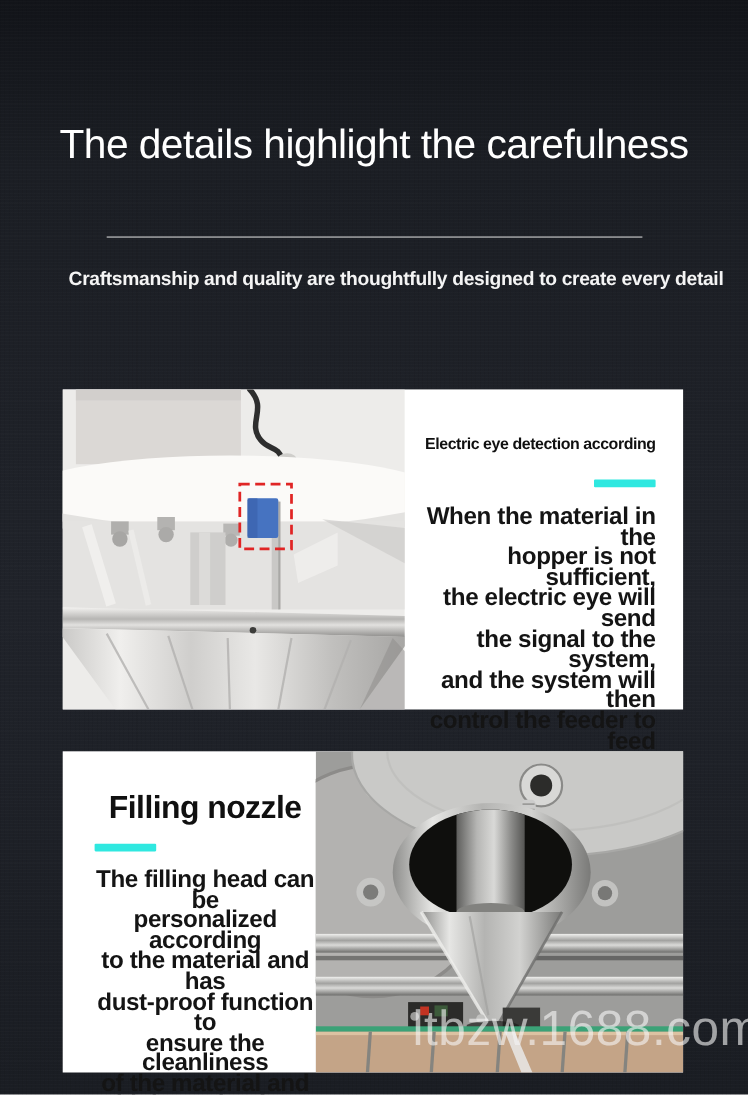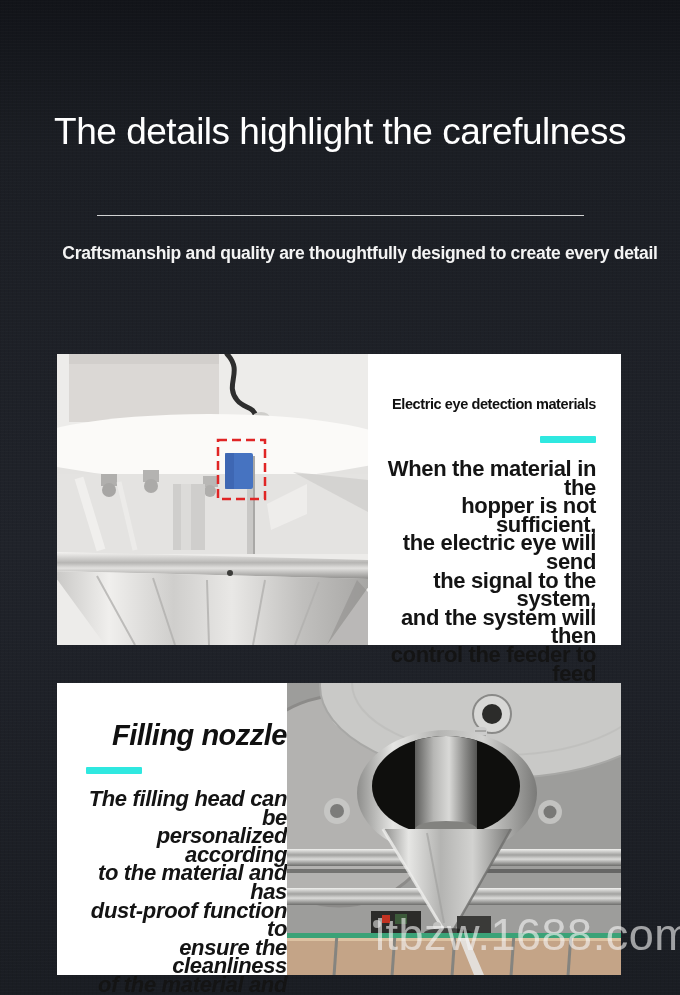--- a/index.html
+++ b/index.html
@@ -28,21 +28,21 @@
 
   
   .card{background:#ffffff;display:flex;box-sizing:border-box;}
   .card-1{top:354px;left:57px;width:564px;height:291px;}
   .card-2{top:683px;left:57px;width:564px;height:292px;}
   .photo{flex:none;display:block;}
   .photo svg{display:block;}
 
   .panel{box-sizing:border-box;}
   .panel-1{flex:1;text-align:right;padding:40px 25px 0 6px;}
-  .panel-2{width:230px;flex:none;text-align:right;padding:34px 0 0 29px;font-style:italic;}
+  .panel-2{width:230px;flex:none;text-align:center;padding:34px 0 0 29px;}
 
   .card h2{margin:0;color:#101010;}
   .panel-1 h2{font-size:14.5px;line-height:20px;letter-spacing:-0.4px;}
   .panel-2 h2{font-size:29px;line-height:36px;letter-spacing:-0.5px;}
 
   .accent-bar{width:56px;height:7px;background:#2fe8e0;border-radius:1px;}
   .panel-1 .accent-bar{margin:22px 0 0 auto;}
   .panel-2 .accent-bar{margin:14px 0 0 0;}
 
   .card-body{
@@ -127,21 +127,21 @@
       </g>
       <path d="M300 226 L270 291 L311 291 L311 238 Z" fill="#8f8e8c" opacity="0.55"></path>
       <circle cx="173" cy="219" r="3" fill="#3c3c3a"></circle>
 
       <rect x="168" y="99" width="28" height="36" rx="2" fill="#4673c1"></rect>
       <rect x="168" y="99" width="9" height="36" fill="#3a62ad" opacity="0.7"></rect>
       <rect x="161" y="86" width="47" height="59" fill="none" stroke="#e02525" stroke-width="2.5" stroke-dasharray="9 5"></rect>
     </svg>
   </div>
   <div class="panel panel-1">
-    <h2>Electric eye detection materials</h2>
+    <h2>Electric eye detection according</h2>
     <div class="accent-bar"></div>
     <p class="card-body">When the material in the
 hopper is not sufficient,
 the electric eye will send
 the signal to the system,
 and the system will then
 control the feeder to feed
 it, which is smart and
 efficient</p>
   </div>

